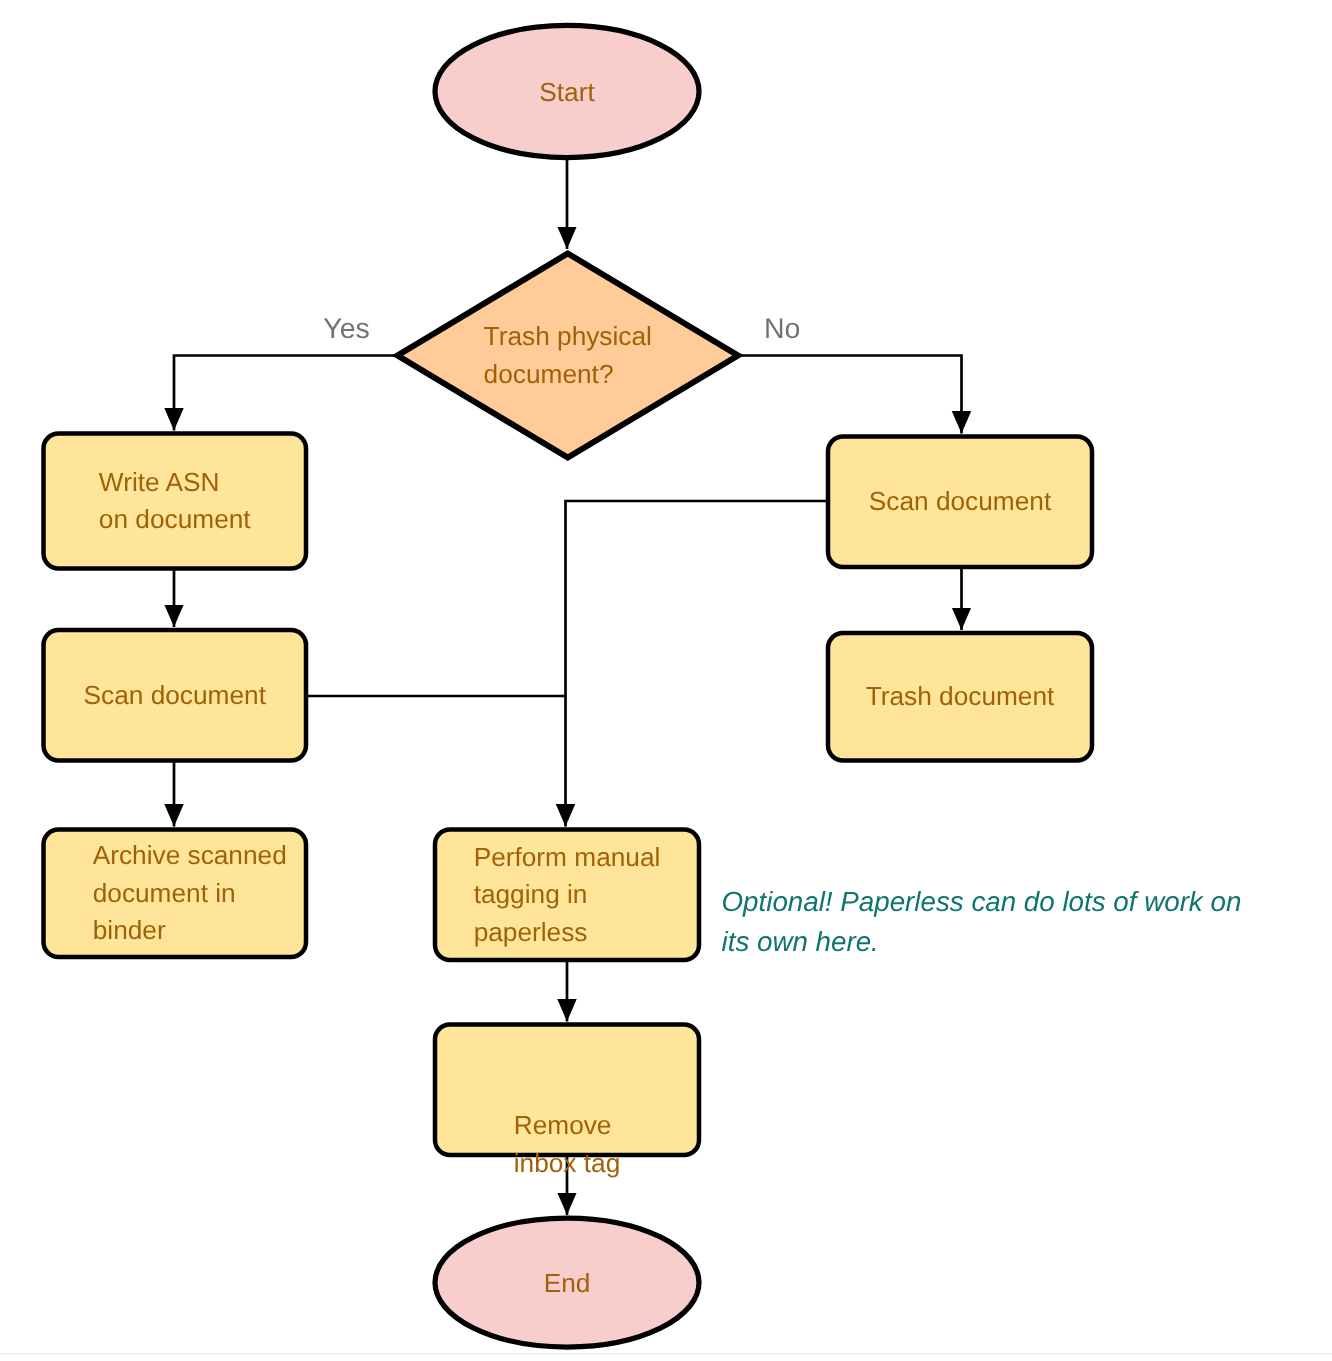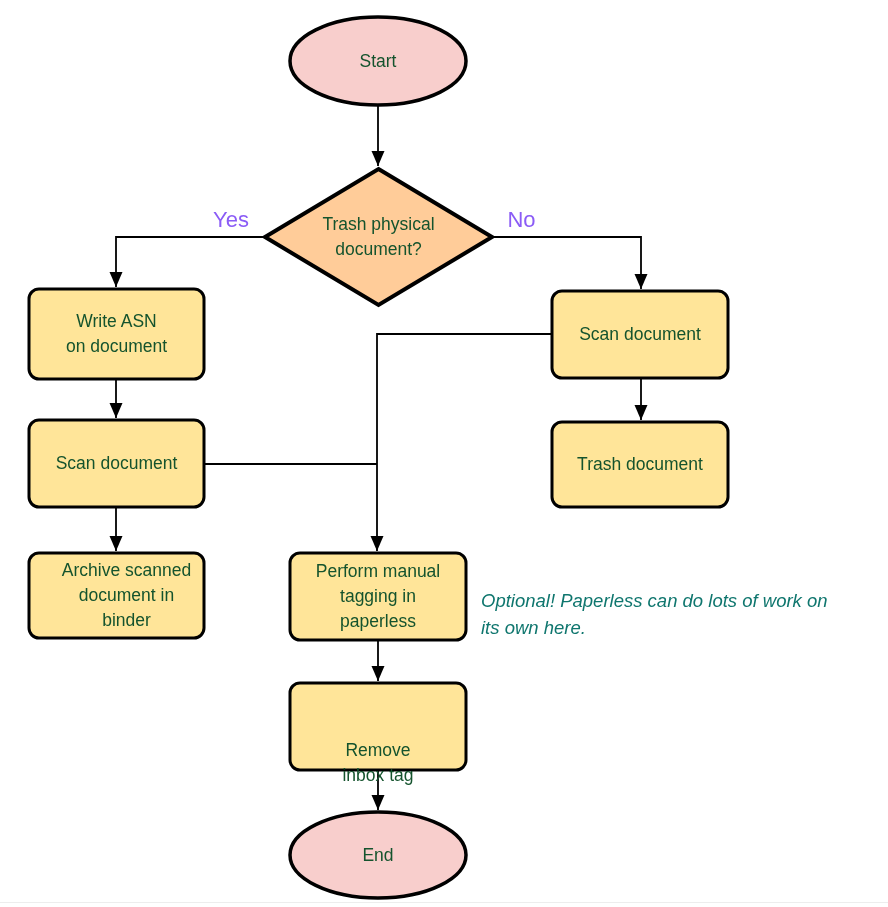--- a/index.html
+++ b/index.html
@@ -19,34 +19,33 @@
   .canvas svg {
     position: absolute;
     left: 0;
     top: 0;
   }
   .node-label {
     position: absolute;
     display: flex;
     align-items: center;
     justify-content: center;
-    text-align: center;
     font-size: 17.5px;
     line-height: 1.42;
     white-space: pre-line;
-    color: #14532d;
+    color: #a16207;
     pointer-events: none;
   }
   .edge-label {
     position: absolute;
     display: flex;
     align-items: center;
     justify-content: center;
-    font-size: 22px;
-    color: #8b5cf6;
+    font-size: 19px;
+    color: #737373;
     pointer-events: none;
   }
   .annotation {
     position: absolute;
     left: 481px;
     top: 587px;
     width: 404px;
     font-size: 18.5px;
     font-style: italic;
     line-height: 27px;

